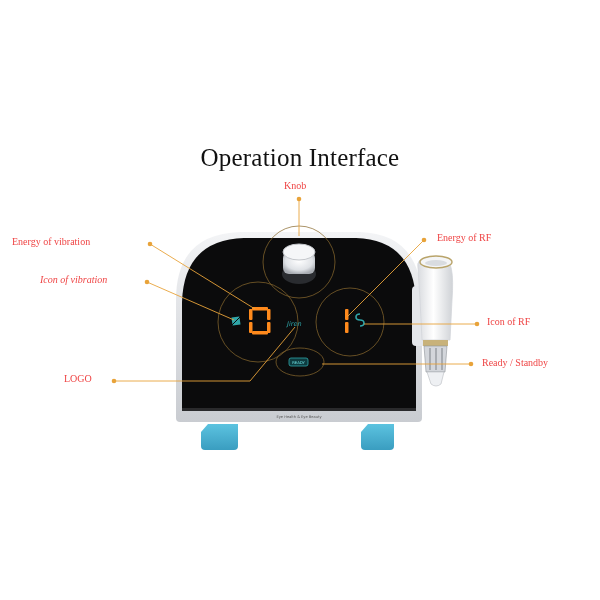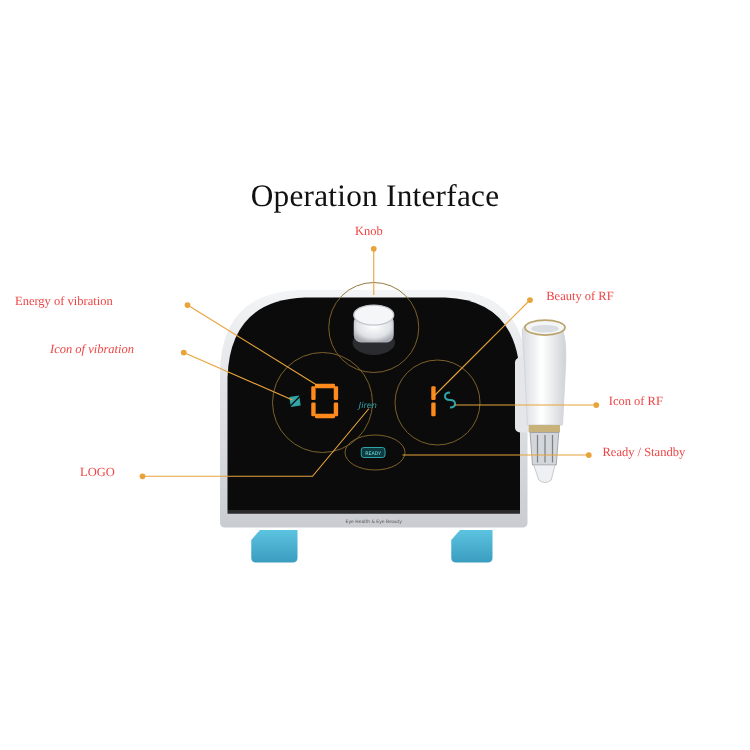--- a/index.html
+++ b/index.html
@@ -118,15 +118,15 @@
     <circle cx="424" cy="240" r="2.3"></circle>
     <circle cx="477" cy="324" r="2.3"></circle>
     <circle cx="471" cy="364" r="2.3"></circle>
   </g>
 </svg>
 
 <div class="label" style="left:284px; top:180px;">Knob</div>
 <div class="label" style="left:12px; top:236px;">Energy of vibration</div>
 <div class="label" style="left:40px; top:274px;font-style:italic;">Icon of vibration</div>
 <div class="label" style="left:64px; top:373px;text-align:right;">LOGO</div>
-<div class="label" style="left:437px; top:232px;">Beauty of RF</div>
+<div class="label" style="left:437px; top:232px;">Energy of RF</div>
 <div class="label" style="left:487px; top:316px;font-family:Liberation Serif, serif;">Icon of RF</div>
 <div class="label" style="left:482px; top:357px;text-align:right;">Ready / Standby</div>
 
 </body></html>

